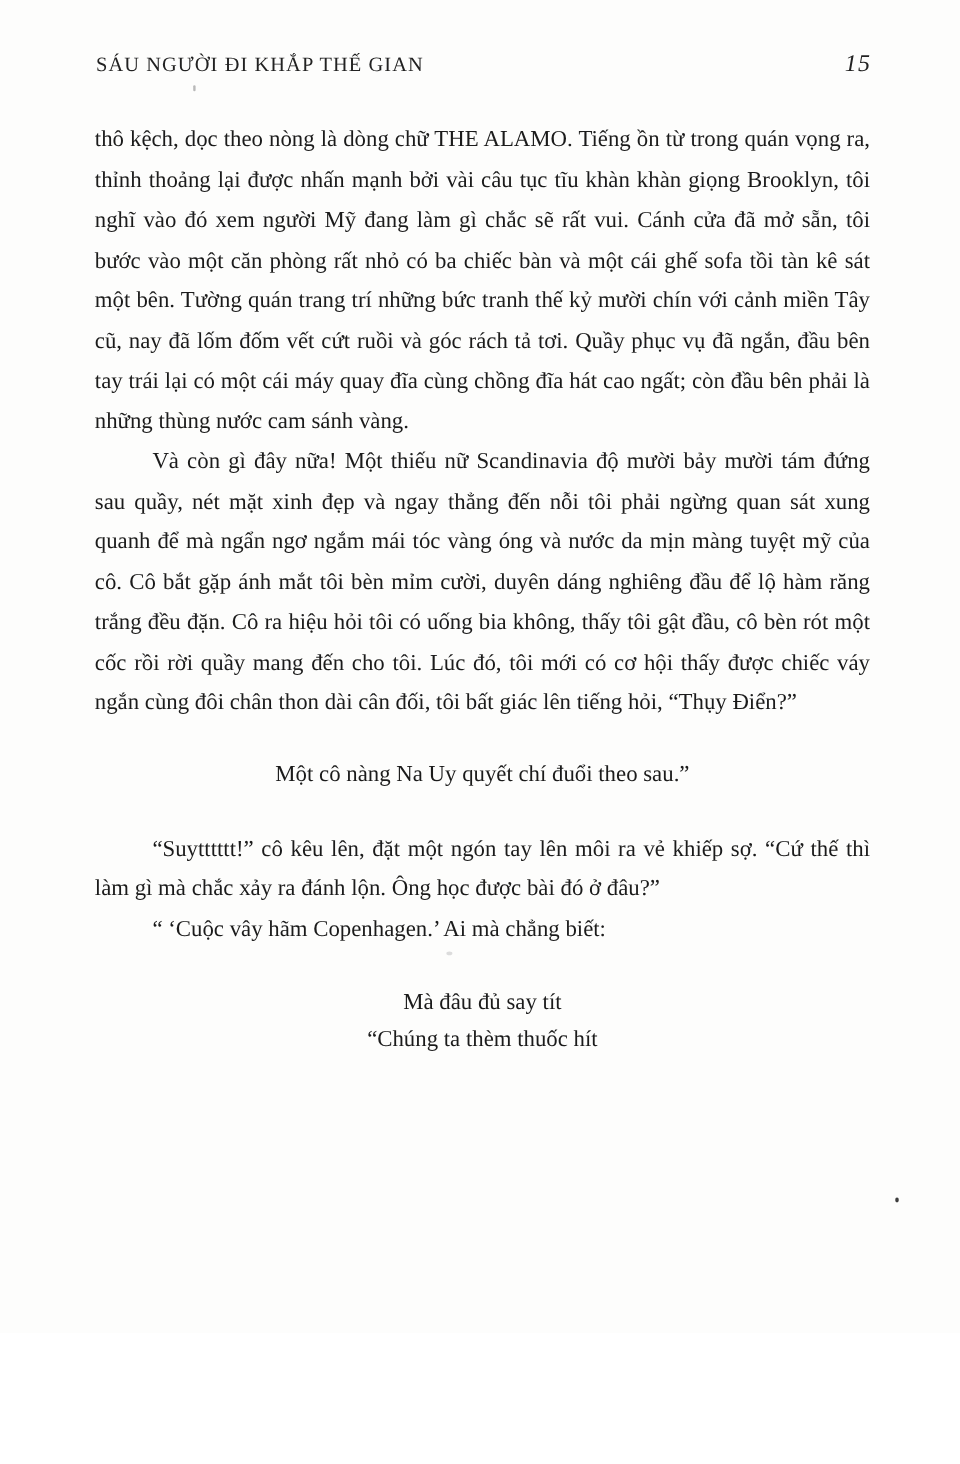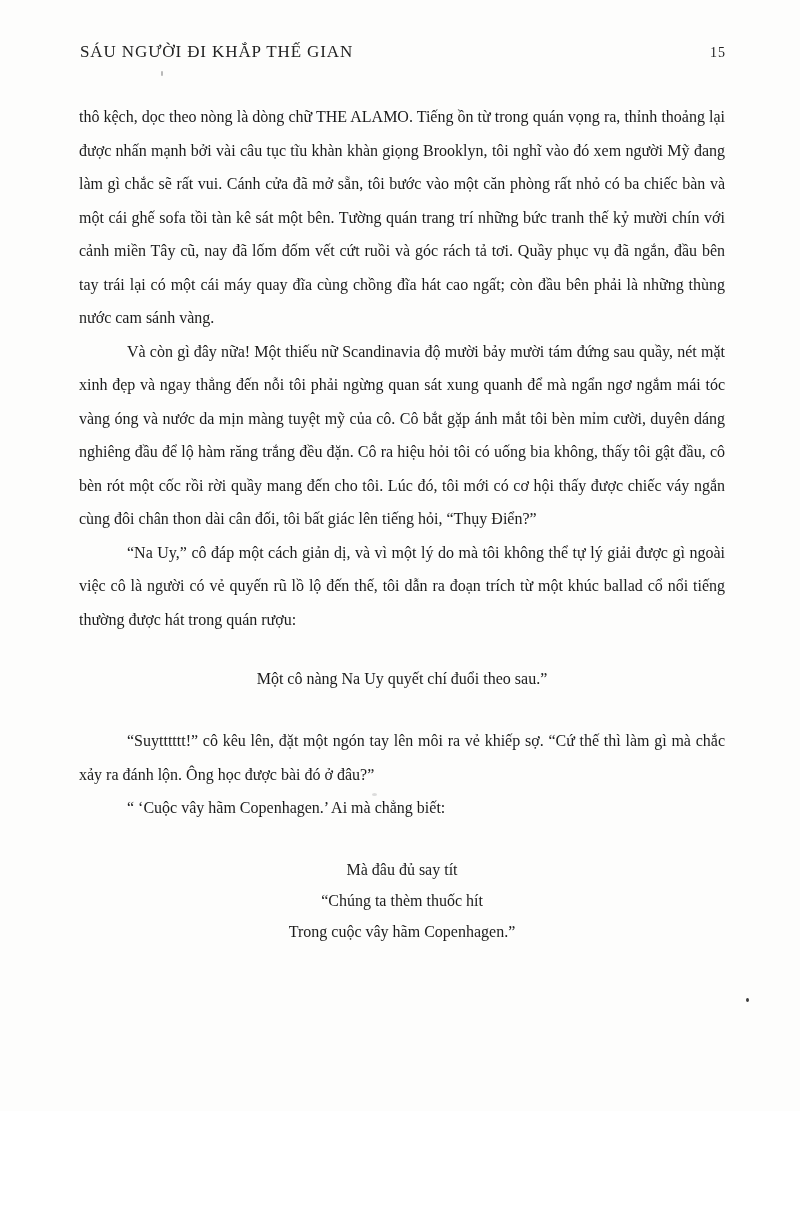--- a/index.html
+++ b/index.html
@@ -25,29 +25,30 @@
     justify-content: space-between;
     align-items: baseline;
     font-size: 17px;
     letter-spacing: 0.9px;
     color: #222;
   }
   .running-title {
     white-space: nowrap;
   }
   .page-number {
-    font-size: 14px;
+    font-size: 20px;
     letter-spacing: 1px;
+    font-style: italic;
   }
   .body-text {
     position: absolute;
     top: 100px;
     left: 79px;
     width: 646px;
-    font-size: 16px;
+    font-size: 19px;
     line-height: 33.5px;
     text-align: justify;
   }
   .body-text p {
     margin: 0;
     padding: 0;
     text-indent: 48px;
   }
   .body-text p.no-indent {
     text-indent: 0;
@@ -95,34 +96,32 @@
     <span class="running-title">SÁU NGƯỜI ĐI KHẮP THẾ GIAN</span>
     <span class="page-number">15</span>
   </div>
 
   <div class="body-text">
 
     <p class="no-indent">thô kệch, dọc theo nòng là dòng chữ THE ALAMO. Tiếng ồn từ trong quán vọng ra, thỉnh thoảng lại được nhấn mạnh bởi vài câu tục tĩu khàn khàn giọng Brooklyn, tôi nghĩ vào đó xem người Mỹ đang làm gì chắc sẽ rất vui. Cánh cửa đã mở sẵn, tôi bước vào một căn phòng rất nhỏ có ba chiếc bàn và một cái ghế sofa tồi tàn kê sát một bên. Tường quán trang trí những bức tranh thế kỷ mười chín với cảnh miền Tây cũ, nay đã lốm đốm vết cứt ruồi và góc rách tả tơi. Quầy phục vụ đã ngắn, đầu bên tay trái lại có một cái máy quay đĩa cùng chồng đĩa hát cao ngất; còn đầu bên phải là những thùng nước cam sánh vàng.</p>
 
     <p>Và còn gì đây nữa! Một thiếu nữ Scandinavia độ mười bảy mười tám đứng sau quầy, nét mặt xinh đẹp và ngay thẳng đến nỗi tôi phải ngừng quan sát xung quanh để mà ngẩn ngơ ngắm mái tóc vàng óng và nước da mịn màng tuyệt mỹ của cô. Cô bắt gặp ánh mắt tôi bèn mỉm cười, duyên dáng nghiêng đầu để lộ hàm răng trắng đều đặn. Cô ra hiệu hỏi tôi có uống bia không, thấy tôi gật đầu, cô bèn rót một cốc rồi rời quầy mang đến cho tôi. Lúc đó, tôi mới có cơ hội thấy được chiếc váy ngắn cùng đôi chân thon dài cân đối, tôi bất giác lên tiếng hỏi, “Thụy Điển?”</p>
 
-    <p>“Na Uy,” cô đáp một cách giản dị, và vì một lý do mà tôi không thể tự lý giải được gì ngoài việc cô là người có vẻ quyến rũ lồ lộ đến thế, tôi dẫn ra đoạn trích từ một khúc ballad cổ nổi tiếng thường được hát trong quán rượu:</p>
 
     <div class="verse verse-1">
       <div class="verse-line">Một cô nàng Na Uy quyết chí đuổi theo sau.”</div>
     </div>
 
     <p>“Suytttttt!” cô kêu lên, đặt một ngón tay lên môi ra vẻ khiếp sợ. “Cứ thế thì làm gì mà chắc xảy ra đánh lộn. Ông học được bài đó ở đâu?”</p>
 
     <p>“ ‘Cuộc vây hãm Copenhagen.’ Ai mà chẳng biết:</p>
 
     <div class="verse verse-2">
       <div class="verse-line">Mà đâu đủ say tít</div>
       <div class="verse-line">“Chúng ta thèm thuốc hít</div>
-      <div class="verse-line">Trong cuộc vây hãm Copenhagen.”</div>
     </div>
 
   </div>
 
   <div class="speck speck-a"></div>
   <div class="speck speck-b"></div>
   <div class="speck speck-c"></div>
 
 </div>
 

